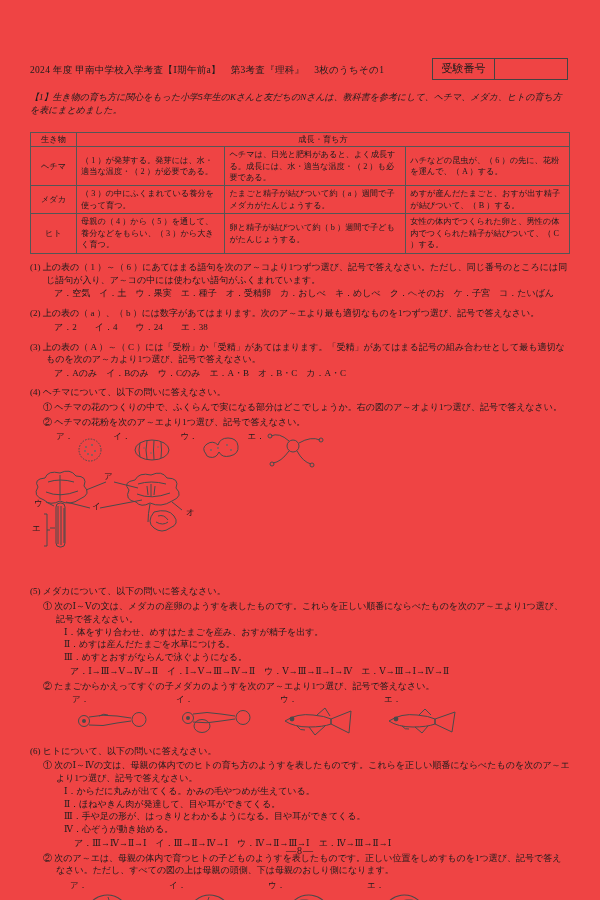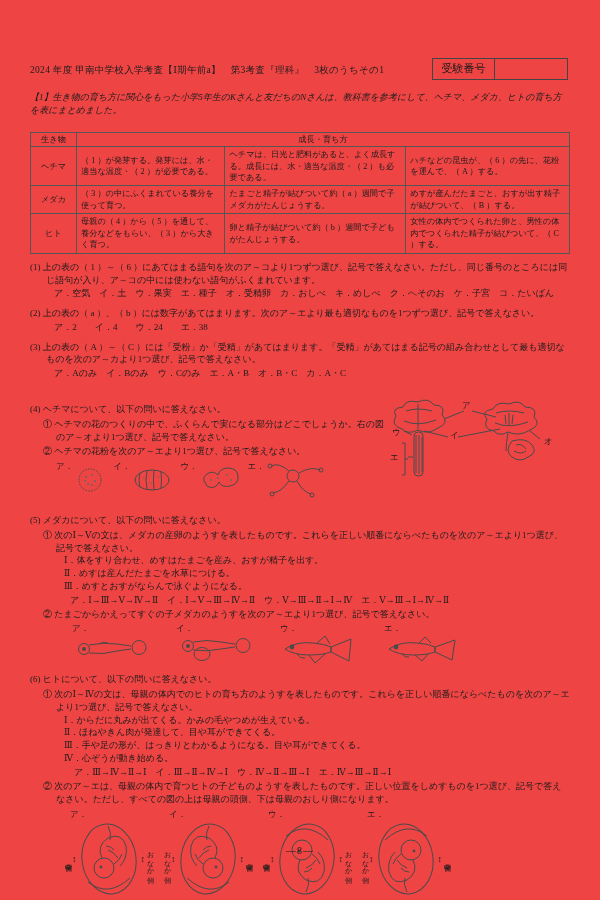--- a/index.html
+++ b/index.html
@@ -18,21 +18,21 @@
   .examinee-box .val { width:72px; }
   .intro { margin-top:11px;font-style:italic; }
   table.growth { border-collapse:collapse; width:100%; margin-top:15px; font-size:8.2px; line-height:1.4; }
   table.growth th, table.growth td { border:1px solid #555; padding:2px 4px; vertical-align:middle; text-align:left; font-weight:normal; }
   table.growth th { text-align:center; padding:1px 2px; }
   td.org { width:46px; text-align:center !important; }
   .q { margin-top:7px; padding-left:16px; text-indent:-16px; }
   .opts { margin-top:1px; padding-left:24px; }
   .sub { margin-top:2px; padding-left:26px; text-indent:-13px; }
   .stmt { padding-left:34px; }
-  .q4wrap { display:flex; margin-top:23px; }
+  .q4wrap { display:flex; margin-top:6px;flex-direction:column; }
   .q4left { flex:1; }
   .q4fig { width:182px; position:relative; margin-top:-4px; }
   .figlabel { position:absolute; font-size:8.5px; }
   .pollen-row { display:flex; gap:6px; margin-left:26px; margin-top:2px; }
   .pollen-item { display:flex; align-items:flex-start; }
   .pollen-item .pl { font-size:8.5px; }
   .fish-row { display:flex; gap:22px; margin-left:42px; margin-top:1px; align-items:flex-start; }
   .fish-item { display:flex; flex-direction:column; }
   .fish-item .fl { font-size:8.5px; margin-bottom:0px; }
   .womb-row { display:flex; gap:10px; margin-left:34px; margin-top:2px; }

